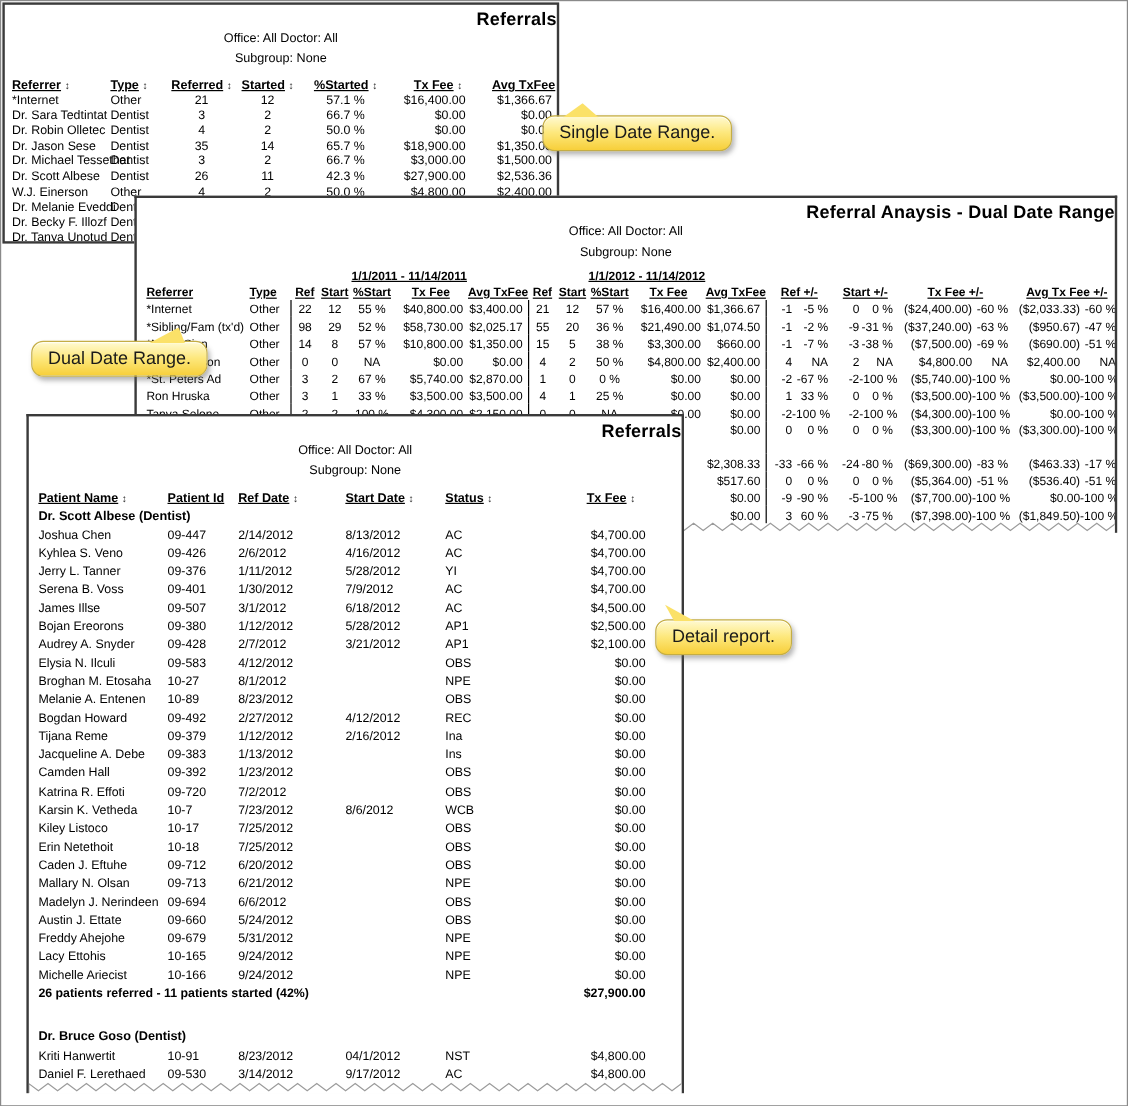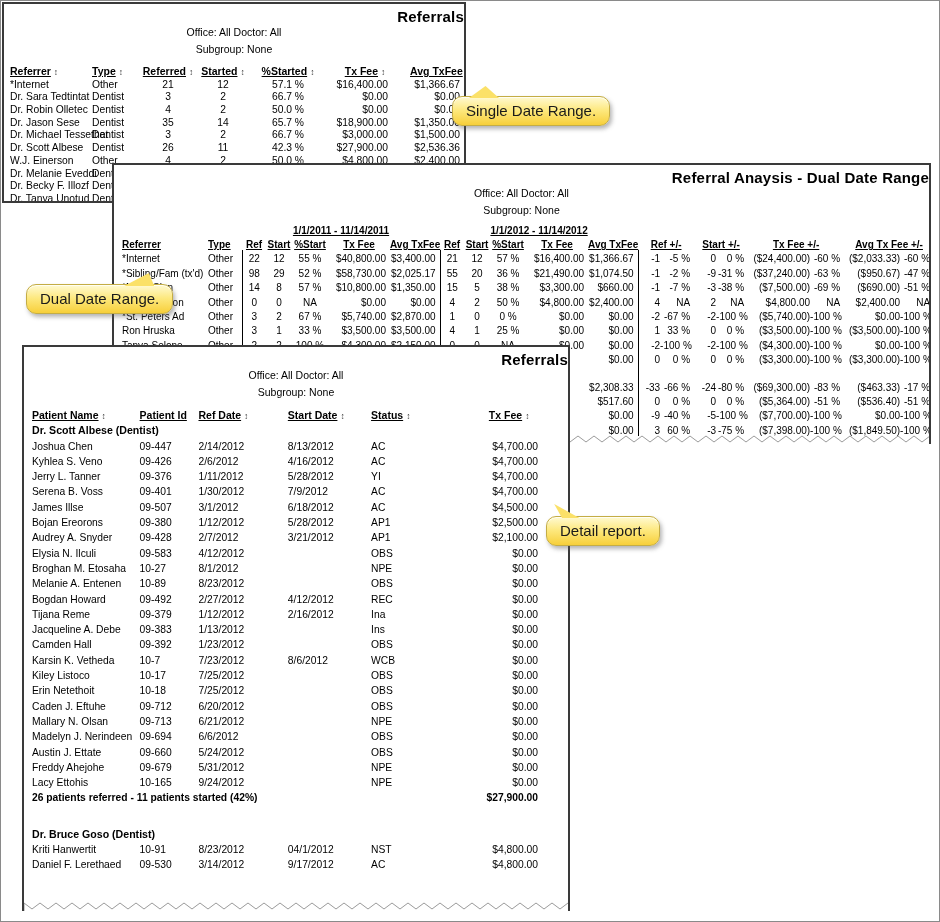--- a/index.html
+++ b/index.html
@@ -526,21 +526,21 @@
           <td class="c"></td>
           <td class="c"></td>
           <td class="r pr"></td>
           <td class="r pr"></td>
           <td class="c dv"></td>
           <td class="c"></td>
           <td class="c"></td>
           <td class="r pr"></td>
           <td class="r pr">$0.00</td>
           <td class="r dv">-9</td>
-          <td class="r pr">-40 %</td>
+          <td class="r pr">-90 %</td>
           <td class="r">-5</td>
           <td class="r pr">-100 %</td>
           <td class="r">($7,700.00)</td>
           <td class="r pr">-100 %</td>
           <td class="r">$0.00</td>
           <td class="r pr">-100 %</td>
         </tr>
 
         <tr>
           <td class="l pl"></td>
@@ -724,20 +724,28 @@
 
         <tr>
           <td class="l">Camden Hall</td>
           <td class="l">09-392</td>
           <td class="l">1/23/2012</td>
           <td class="l"></td>
           <td class="l">OBS</td>
           <td class="r money">$0.00</td>
         </tr>
 
+        <tr>
+          <td class="l">Katrina R. Effoti</td>
+          <td class="l">09-720</td>
+          <td class="l">7/2/2012</td>
+          <td class="l"></td>
+          <td class="l">OBS</td>
+          <td class="r money">$0.00</td>
+        </tr>
 
         <tr>
           <td class="l">Karsin K. Vetheda</td>
           <td class="l">10-7</td>
           <td class="l">7/23/2012</td>
           <td class="l">8/6/2012</td>
           <td class="l">WCB</td>
           <td class="r money">$0.00</td>
         </tr>
 
@@ -807,20 +815,28 @@
 
         <tr>
           <td class="l">Lacy Ettohis</td>
           <td class="l">10-165</td>
           <td class="l">9/24/2012</td>
           <td class="l"></td>
           <td class="l">NPE</td>
           <td class="r money">$0.00</td>
         </tr>
 
+        <tr>
+          <td class="l">Michelle Ariecist</td>
+          <td class="l">10-166</td>
+          <td class="l">9/24/2012</td>
+          <td class="l"></td>
+          <td class="l">NPE</td>
+          <td class="r money">$0.00</td>
+        </tr>
 
         <tr class="sum">
           <td class="l">26 patients referred - 11 patients started (42%)</td>
           <td class="l"></td>
           <td class="l"></td>
           <td class="l"></td>
           <td class="l"></td>
           <td class="r money">$27,900.00</td>
         </tr>
 

